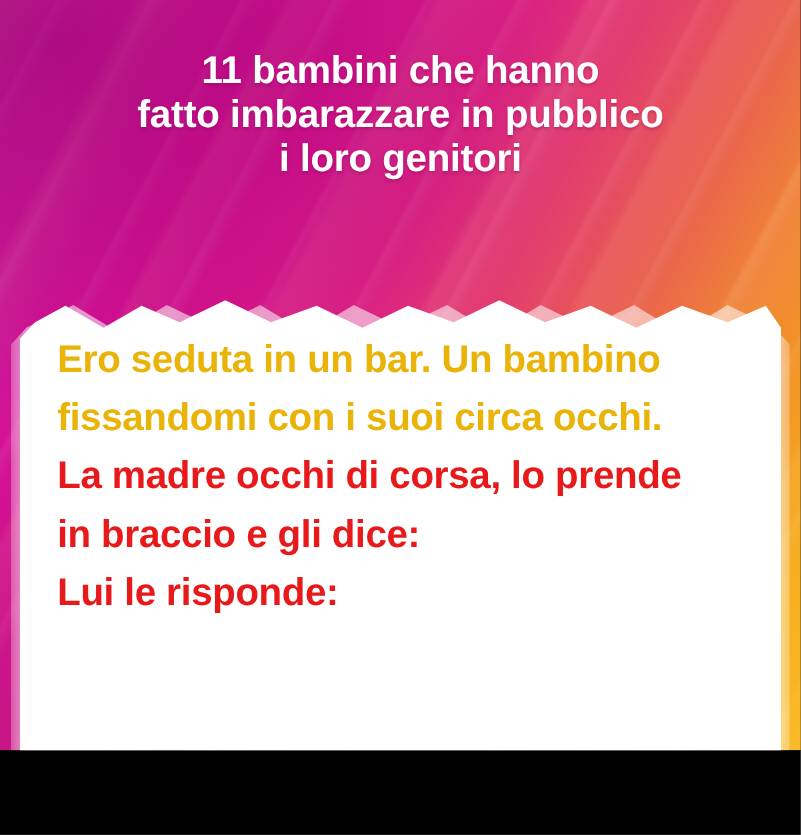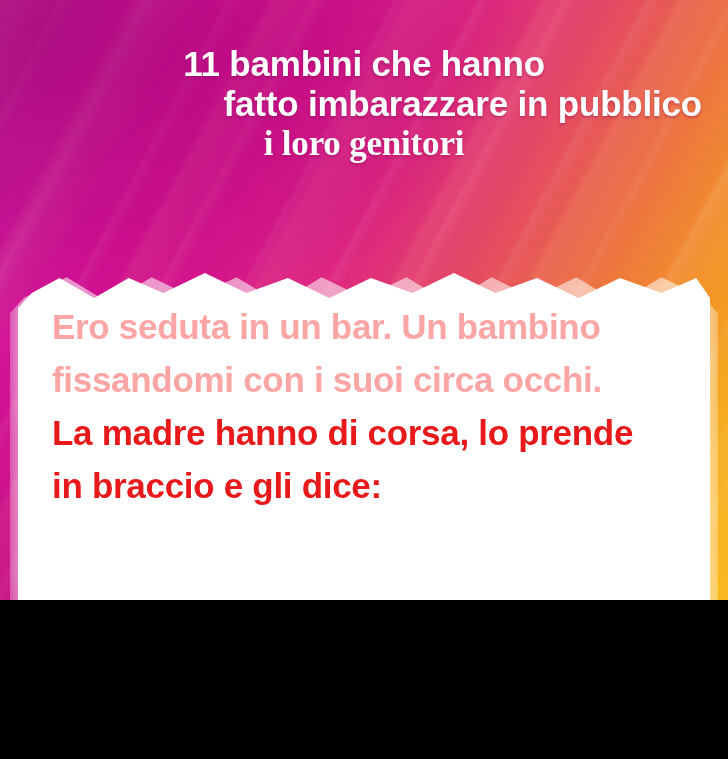--- a/index.html
+++ b/index.html
@@ -3,21 +3,21 @@
 <meta charset="utf-8">
 <style>
   html, body {
     margin: 0;
     padding: 0;
     background: #000;
   }
   #canvas {
     position: relative;
     width: 728px;
-    height: 600px;
+    height: 682px;
     overflow: hidden;
     font-family: "Liberation Sans", sans-serif;
   }
 
   
   .bg-base {
     position: absolute;
     inset: 0;
     background:
       linear-gradient(118deg,
@@ -82,22 +82,22 @@
   }
   .title-line {
     color: #ffffff;
     font-weight: bold;
     font-size: 35px;
     line-height: 40px;
     letter-spacing: -0.2px;
     text-shadow: 0 2px 3px rgba(120,0,80,0.35);
     white-space: nowrap;
   }
-  .title-line.l2 { font-size: 35px; text-align: right; }
-  .title-line.l3 { font-size: 35px; font-family: Liberation Serif, serif; }
+  .title-line.l2 { font-size: 35px; }
+  .title-line.l3 { font-size: 35px; }
 
   
   .paper {
     position: absolute;
     left: 18px;
     top: 268px;
     width: 692px;
     height: 500px;
     background: #ffffff;
     
@@ -173,21 +173,21 @@
     top: 300px;
     width: 630px;
   }
   .line {
     font-weight: bold;
     font-size: 35px;
     line-height: 53px;
     letter-spacing: -0.3px;
     white-space: nowrap;
   }
-  .purple { color: #fca5a5; }
+  .purple { color: #eab308; }
   .red    { color: #e8191a; }
 </style>
 </head>
 <body>
 
 <div id="canvas">
 
   <div class="bg-base"></div>
   <div class="bg-streaks"></div>
   <div class="bg-streaks2"></div>
@@ -199,17 +199,18 @@
     <div class="title-line l3">i loro genitori</div>
   </div>
 
   <div class="paper-halo"></div>
   <div class="paper"></div>
   <div class="paper-strip"></div>
 
   <div class="body-text">
     <div class="line purple">Ero seduta in un bar. Un bambino</div>
     <div class="line purple">fissandomi con i suoi circa occhi.</div>
-    <div class="line red">La madre hanno di corsa, lo prende</div>
+    <div class="line red">La madre occhi di corsa, lo prende</div>
     <div class="line red">in braccio e gli dice:</div>
+    <div class="line red">Lui le risponde:</div>
   </div>
 
 </div>
 
 </body></html>

